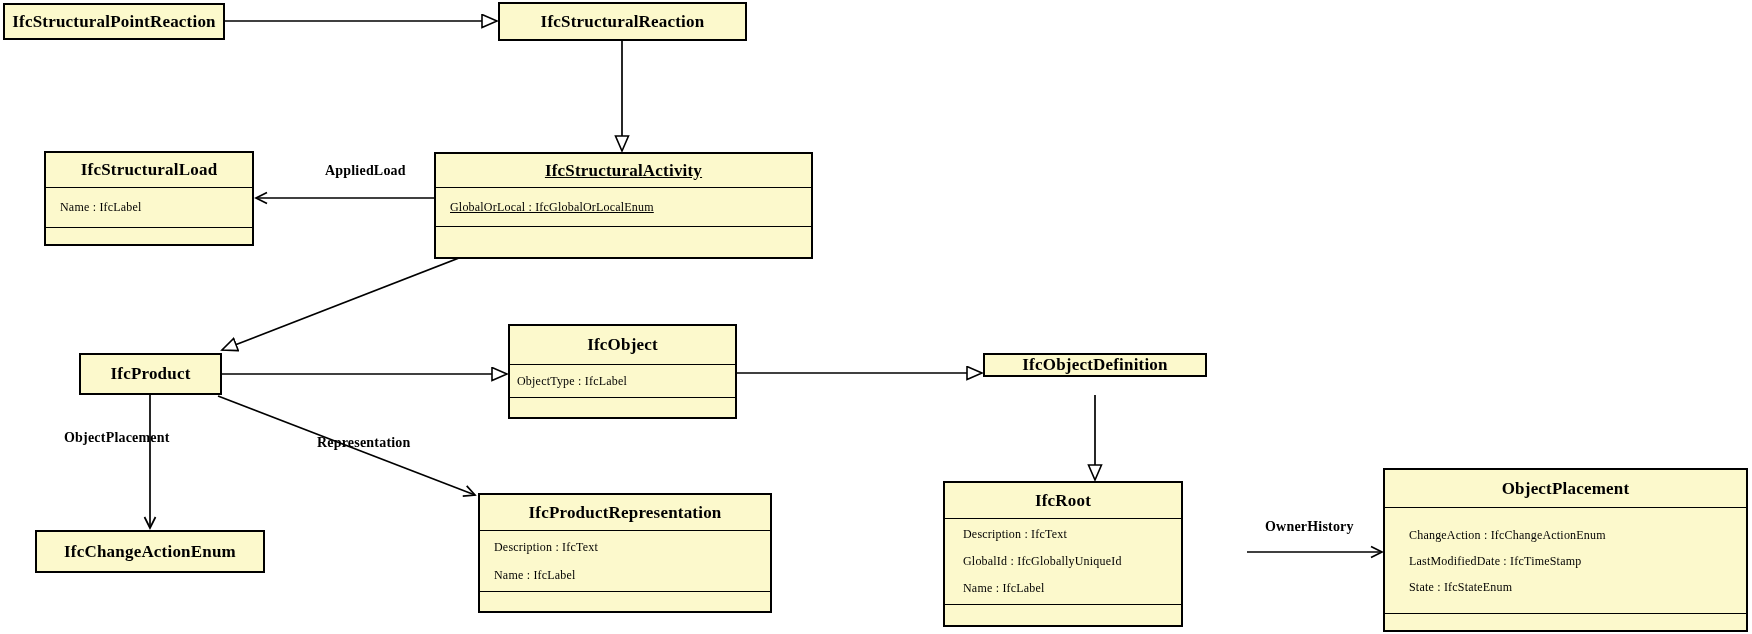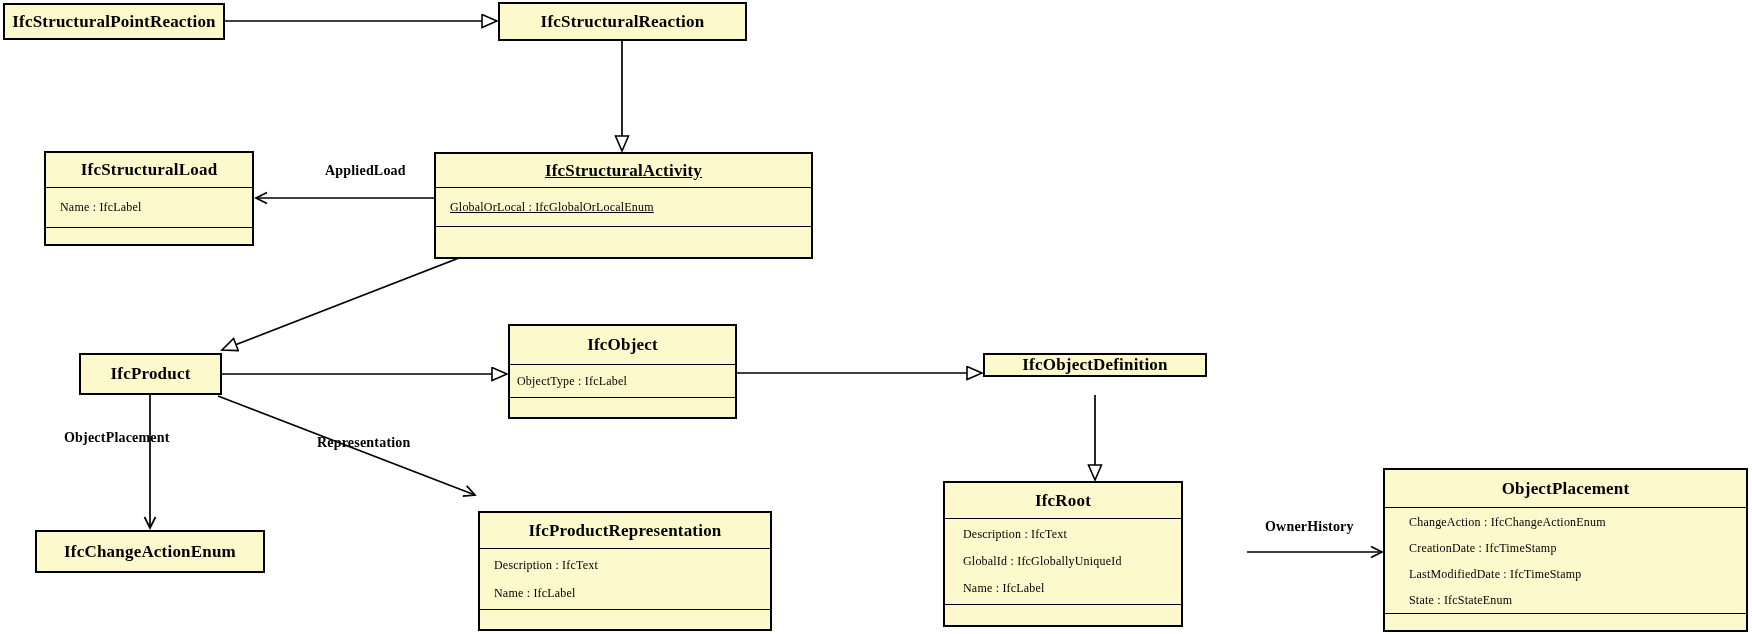--- a/index.html
+++ b/index.html
@@ -56,21 +56,21 @@
   #n-sl .attrs  { height: 40px; }
   #n-sa   { left: 434px;  top: 152px; width: 379px; height: 107px; text-decoration: underline; }
   #n-sa .title  { height: 33px; }
   #n-sa .attrs  { height: 39px; }
   #n-ob   { left: 508px;  top: 324px; width: 229px; height: 95px; }
   #n-ob .title  { height: 38px; }
   #n-ob .attrs  { height: 33px; padding-left: 7px; }
   #n-pr   { left: 79px;   top: 353px; width: 143px; height: 42px; }
   #n-od   { left: 983px;  top: 353px; width: 224px; height: 24px; }
   #n-op   { left: 35px;   top: 530px; width: 230px; height: 43px; }
-  #n-prep { left: 478px;  top: 493px; width: 294px; height: 120px; margin-top: 18px; }
+  #n-prep { left: 478px;  top: 493px; width: 294px; height: 120px; }
   #n-prep .title { height: 35px; }
   #n-prep .attrs { height: 61px; line-height: 28px; }
   #n-root { left: 943px;  top: 481px; width: 240px; height: 146px; }
   #n-root .title { height: 35px; }
   #n-root .attrs { height: 86px; line-height: 27px; padding-left: 18px; }
   #n-oh   { left: 1383px; top: 468px; width: 365px; height: 164px; }
   #n-oh .title  { height: 37px; }
   #n-oh .attrs  { height: 106px; line-height: 26px; padding-left: 24px; }
 
   .edge-label {
@@ -174,21 +174,20 @@
       <div class="attr">GlobalId : IfcGloballyUniqueId</div>
       <div class="attr">Name : IfcLabel</div>
     </div>
     <div class="empty"></div>
   </div>
 
   <div class="node" id="n-oh">
     <div class="title">ObjectPlacement</div>
     <div class="attrs">
       <div class="attr">ChangeAction : IfcChangeActionEnum</div>
-      <div class="attr">CreationDate : IfcTimeStamp</div>
       <div class="attr">LastModifiedDate : IfcTimeStamp</div>
       <div class="attr">State : IfcStateEnum</div>
     </div>
     <div class="empty"></div>
   </div>
 
   <div class="edge-label" id="lbl-applied">AppliedLoad</div>
   <div class="edge-label" id="lbl-placement">ObjectPlacement</div>
   <div class="edge-label" id="lbl-repr">Representation</div>
   <div class="edge-label" id="lbl-owner">OwnerHistory</div>

